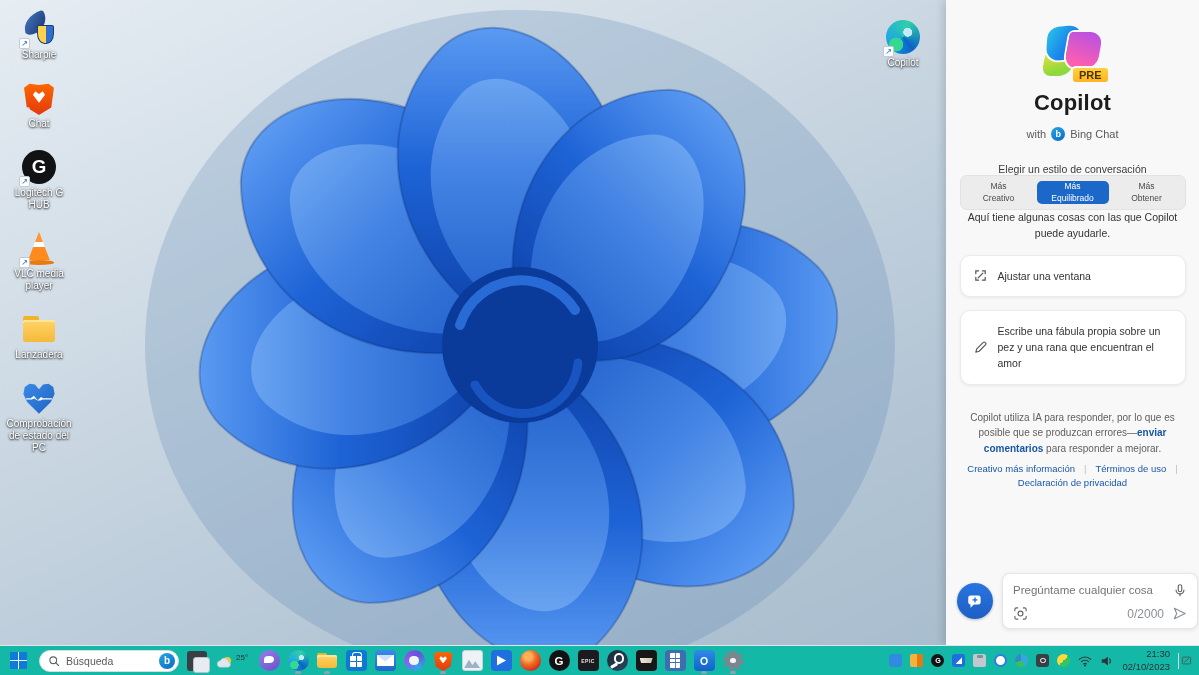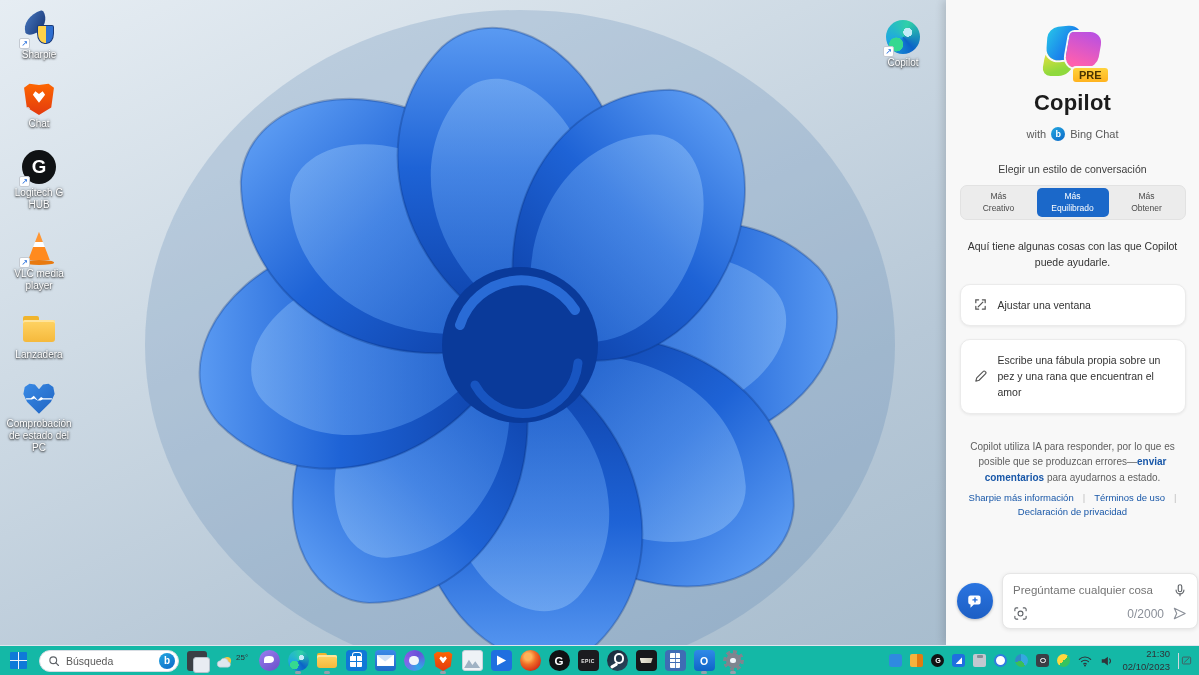--- a/index.html
+++ b/index.html
@@ -129,27 +129,27 @@
     box-shadow:0 0 0 2px #f8f8f8; }
   .pre-badge { position:absolute; right:-8px; bottom:-6px; background:linear-gradient(180deg,#ffd23d,#ffb31f);
     color:#4a3400; font-weight:700; font-size:11px; padding:1px 6px; border-radius:5px;
     border:2px solid #f8f8f8; z-index:2; }
   .cp-title { margin-top:12px; font-size:22px; font-weight:700; color:#1c1c1c; letter-spacing:.2px; }
   .with-line { margin-top:11px; display:flex; align-items:center; gap:5px; font-size:11px; color:#5a5a5a; }
   .bing-ico { width:14px; height:14px; border-radius:50%; background:linear-gradient(145deg,#25a8e0,#0b68c8);
     display:inline-flex; align-items:center; justify-content:center; }
   .bing-ico::after { content:"b"; color:#fff; font-size:9px; font-weight:700; line-height:1; }
   .style-heading { margin-top:22px; font-size:10.5px; color:#3c3c3c; }
-  .toggle { margin-top:10px; width:226px; height:35px; background:#ececec; border:1px solid #e2e2e2;
-    border-radius:7px; display:flex; padding:2px; gap:2px; }
+  .toggle { margin-top:0; width:226px; height:35px; background:#ececec; border:1px solid #e2e2e2;
+    border-radius:7px; display:flex; padding:2px; gap:2px;align-items:center; }
   .style-btn { flex:1; border:none; background:transparent; border-radius:5px; display:flex; flex-direction:column;
     align-items:center; justify-content:center; font-size:8.5px; color:#4a4a4a; line-height:1.3; cursor:pointer;
     font-family:inherit; }
   .style-btn.selected { background:#1b68c9; color:#fff; }
-  .intro { margin-top:19px; font-size:10.5px; color:#333; text-align:center; line-height:1.5; padding:0 13px; }
+  .intro { font-size:10.5px; color:#333; text-align:center; line-height:1.5; padding:0 13px; }
   .suggestions { margin-top:13px; width:226px; display:flex; flex-direction:column; gap:13px; }
   .sug-card { background:#fff; border:1px solid #ebebeb; border-radius:10px; box-shadow:0 1px 3px rgba(0,0,0,.07);
     padding:12px; display:flex; gap:10px; align-items:center; font-size:10.5px; color:#333; line-height:1.55; cursor:pointer; }
   .svg-ico { flex-shrink:0; display:inline-flex; }
   .svg-ico svg { width:15px; height:15px; display:block; }
   .disclaimer { margin-top:25px; font-size:10px; color:#5f5f5f; padding:0 15px; text-align:center; line-height:1.55; }
   .dz-link { color:#1857a8; font-weight:700; cursor:pointer; }
   .footer-links { margin-top:7px; padding:0 18px; display:flex; flex-wrap:wrap; justify-content:center;
     align-items:center; column-gap:9px; row-gap:3px; }
   .f-link { color:#1857a8; font-size:9.5px; text-decoration:none; cursor:pointer; }
@@ -330,24 +330,24 @@
       <div class="sug-card">
         <span class="svg-ico">
           <svg viewBox="0 0 16 16">
             <path d="M3 13 l1 -3.5 l7 -7 a1.2 1.2 0 0 1 1.8 0 l0.7 0.7 a1.2 1.2 0 0 1 0 1.8 l-7 7 Z" fill="none" stroke="#555" stroke-width="1.2" stroke-linejoin="round"></path>
           </svg>
         </span>
         <div class="sug-text">Escribe una fábula propia sobre un pez y una rana que encuentran el amor</div>
       </div>
     </div>
   <p class="disclaimer">
-    <span>Copilot utiliza IA para responder, por lo que es posible que se produzcan errores—</span><span class="dz-link">enviar comentarios</span><span> para ayudarnos a estado.</span>
+    <span>Copilot utiliza IA para responder, por lo que es posible que se produzcan errores—</span><span class="dz-link">enviar comentarios</span><span> para responder a mejorar.</span>
   </p>
   <div class="footer-links" id="footer-links">
-      <a class="f-link">Sharpie más información</a>
+      <a class="f-link">Creativo más información</a>
       <span class="link-sep">|</span>
       <a class="f-link">Términos de uso</a>
       <span class="link-sep">|</span>
       <a class="f-link">Declaración de privacidad</a>
     </div>
 
   <div class="chat-input-row">
     <button class="new-topic-btn">
       <svg viewBox="0 0 16 16">
         <path d="M3 3 h8 a2 2 0 0 1 2 2 v4 a2 2 0 0 1 -2 2 h-4 l-3 3 v-3 a2 2 0 0 1 -2 -2 v-4 a2 2 0 0 1 2 -2 z" fill="#ffffff"></path>

